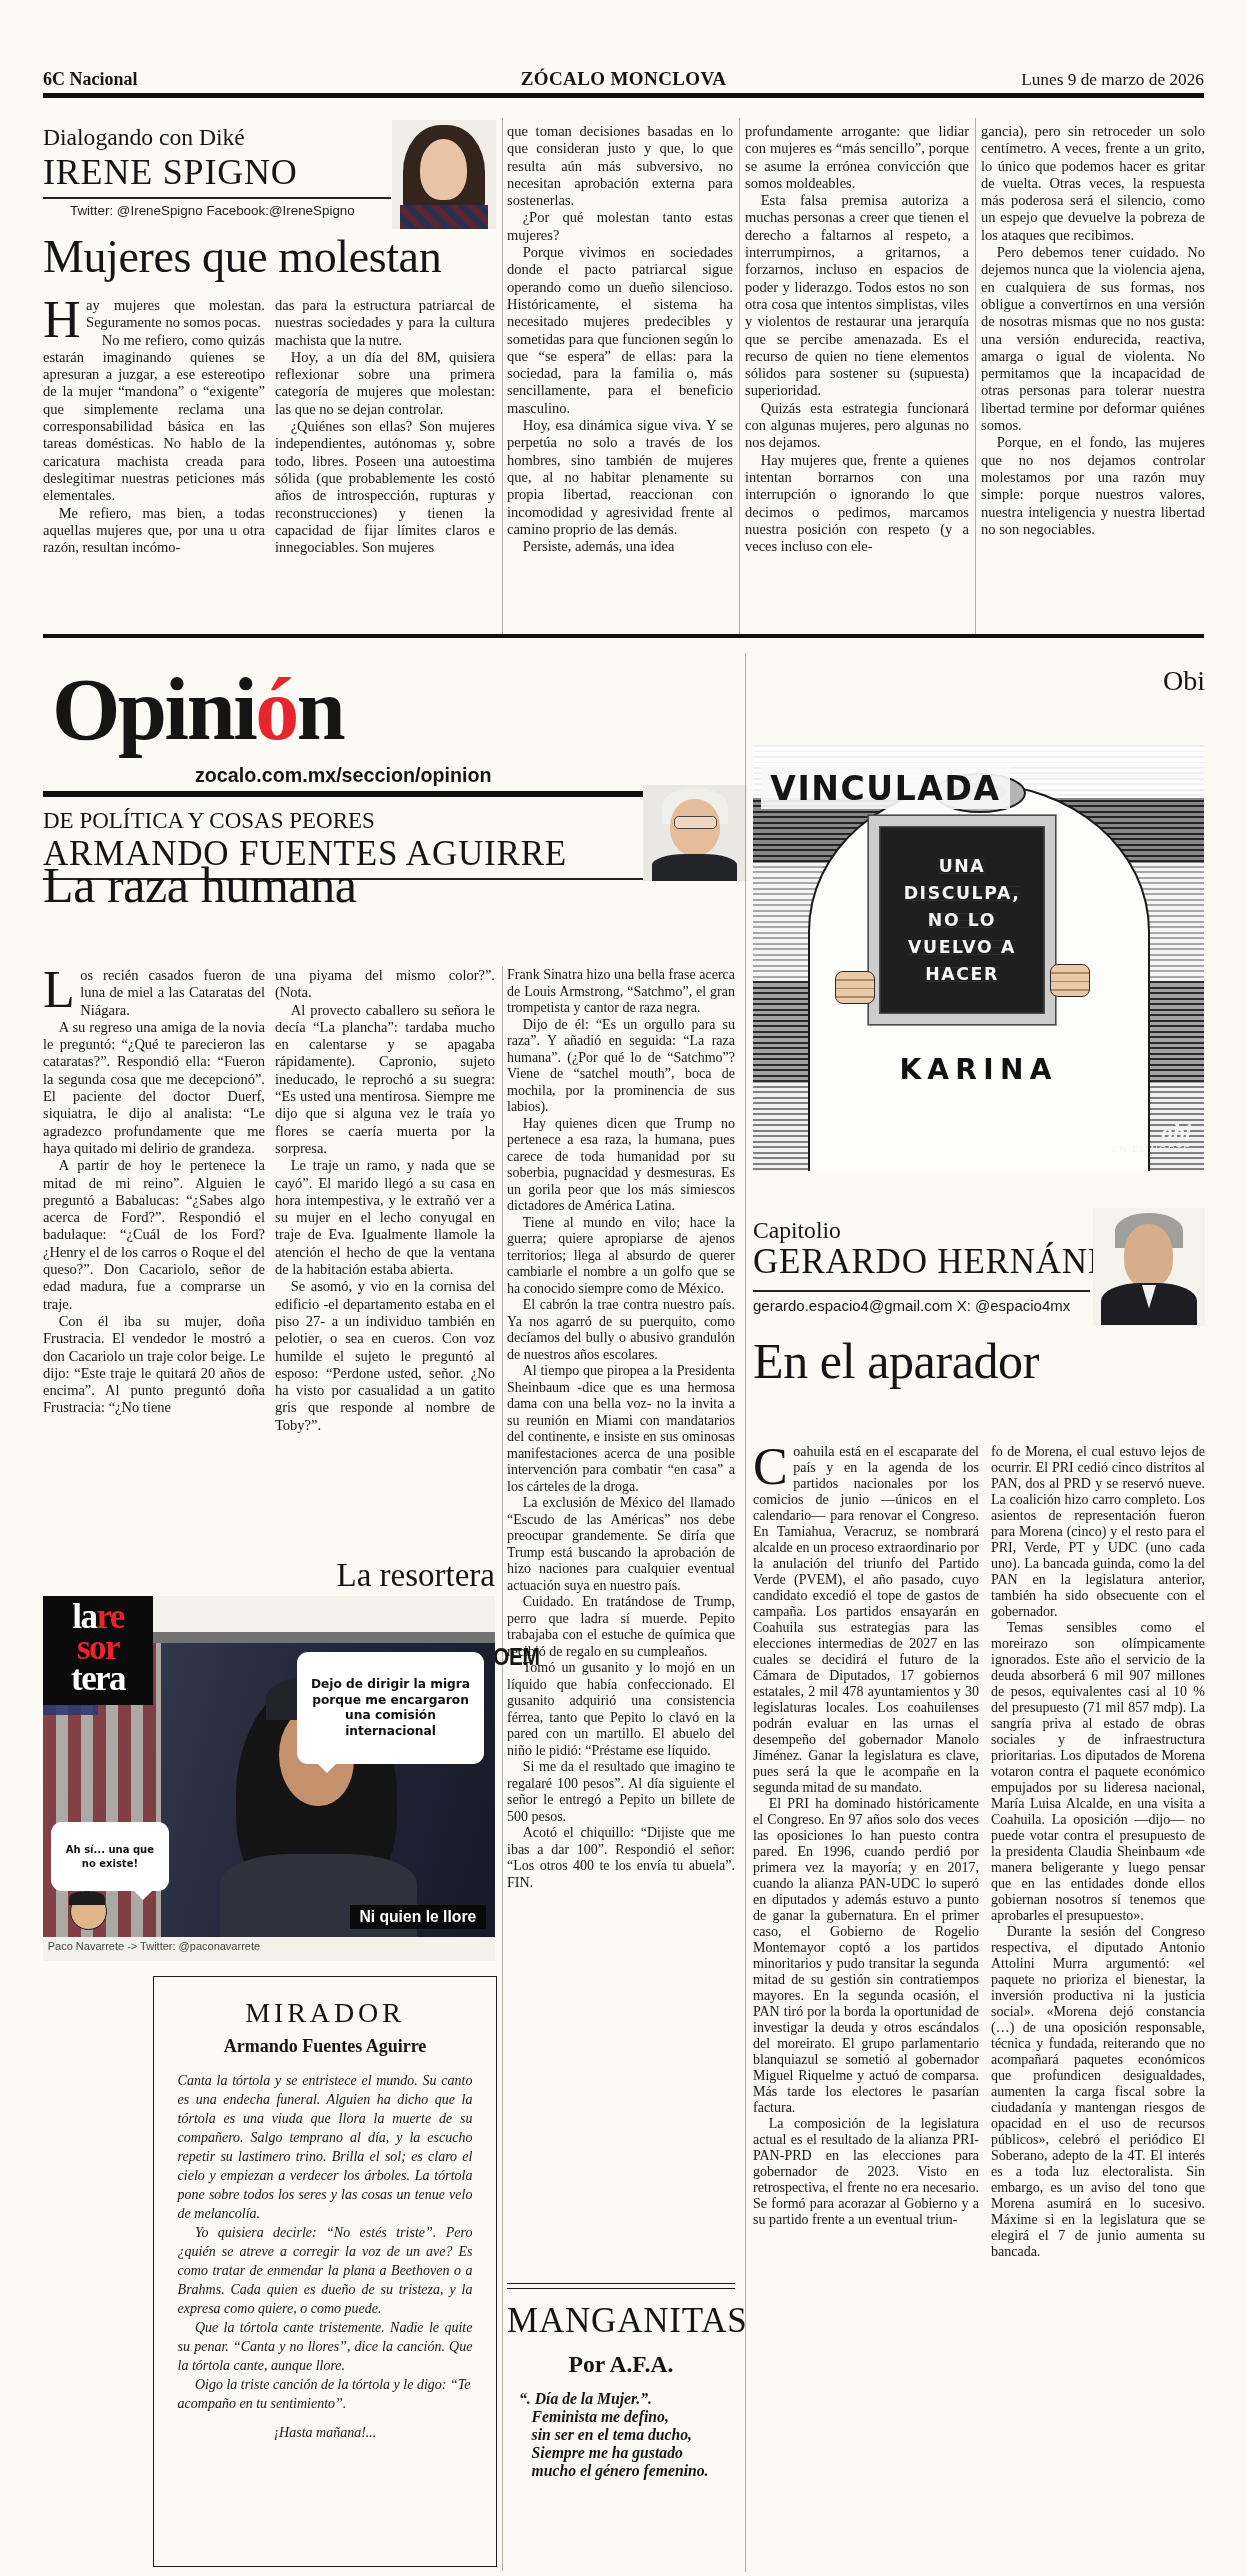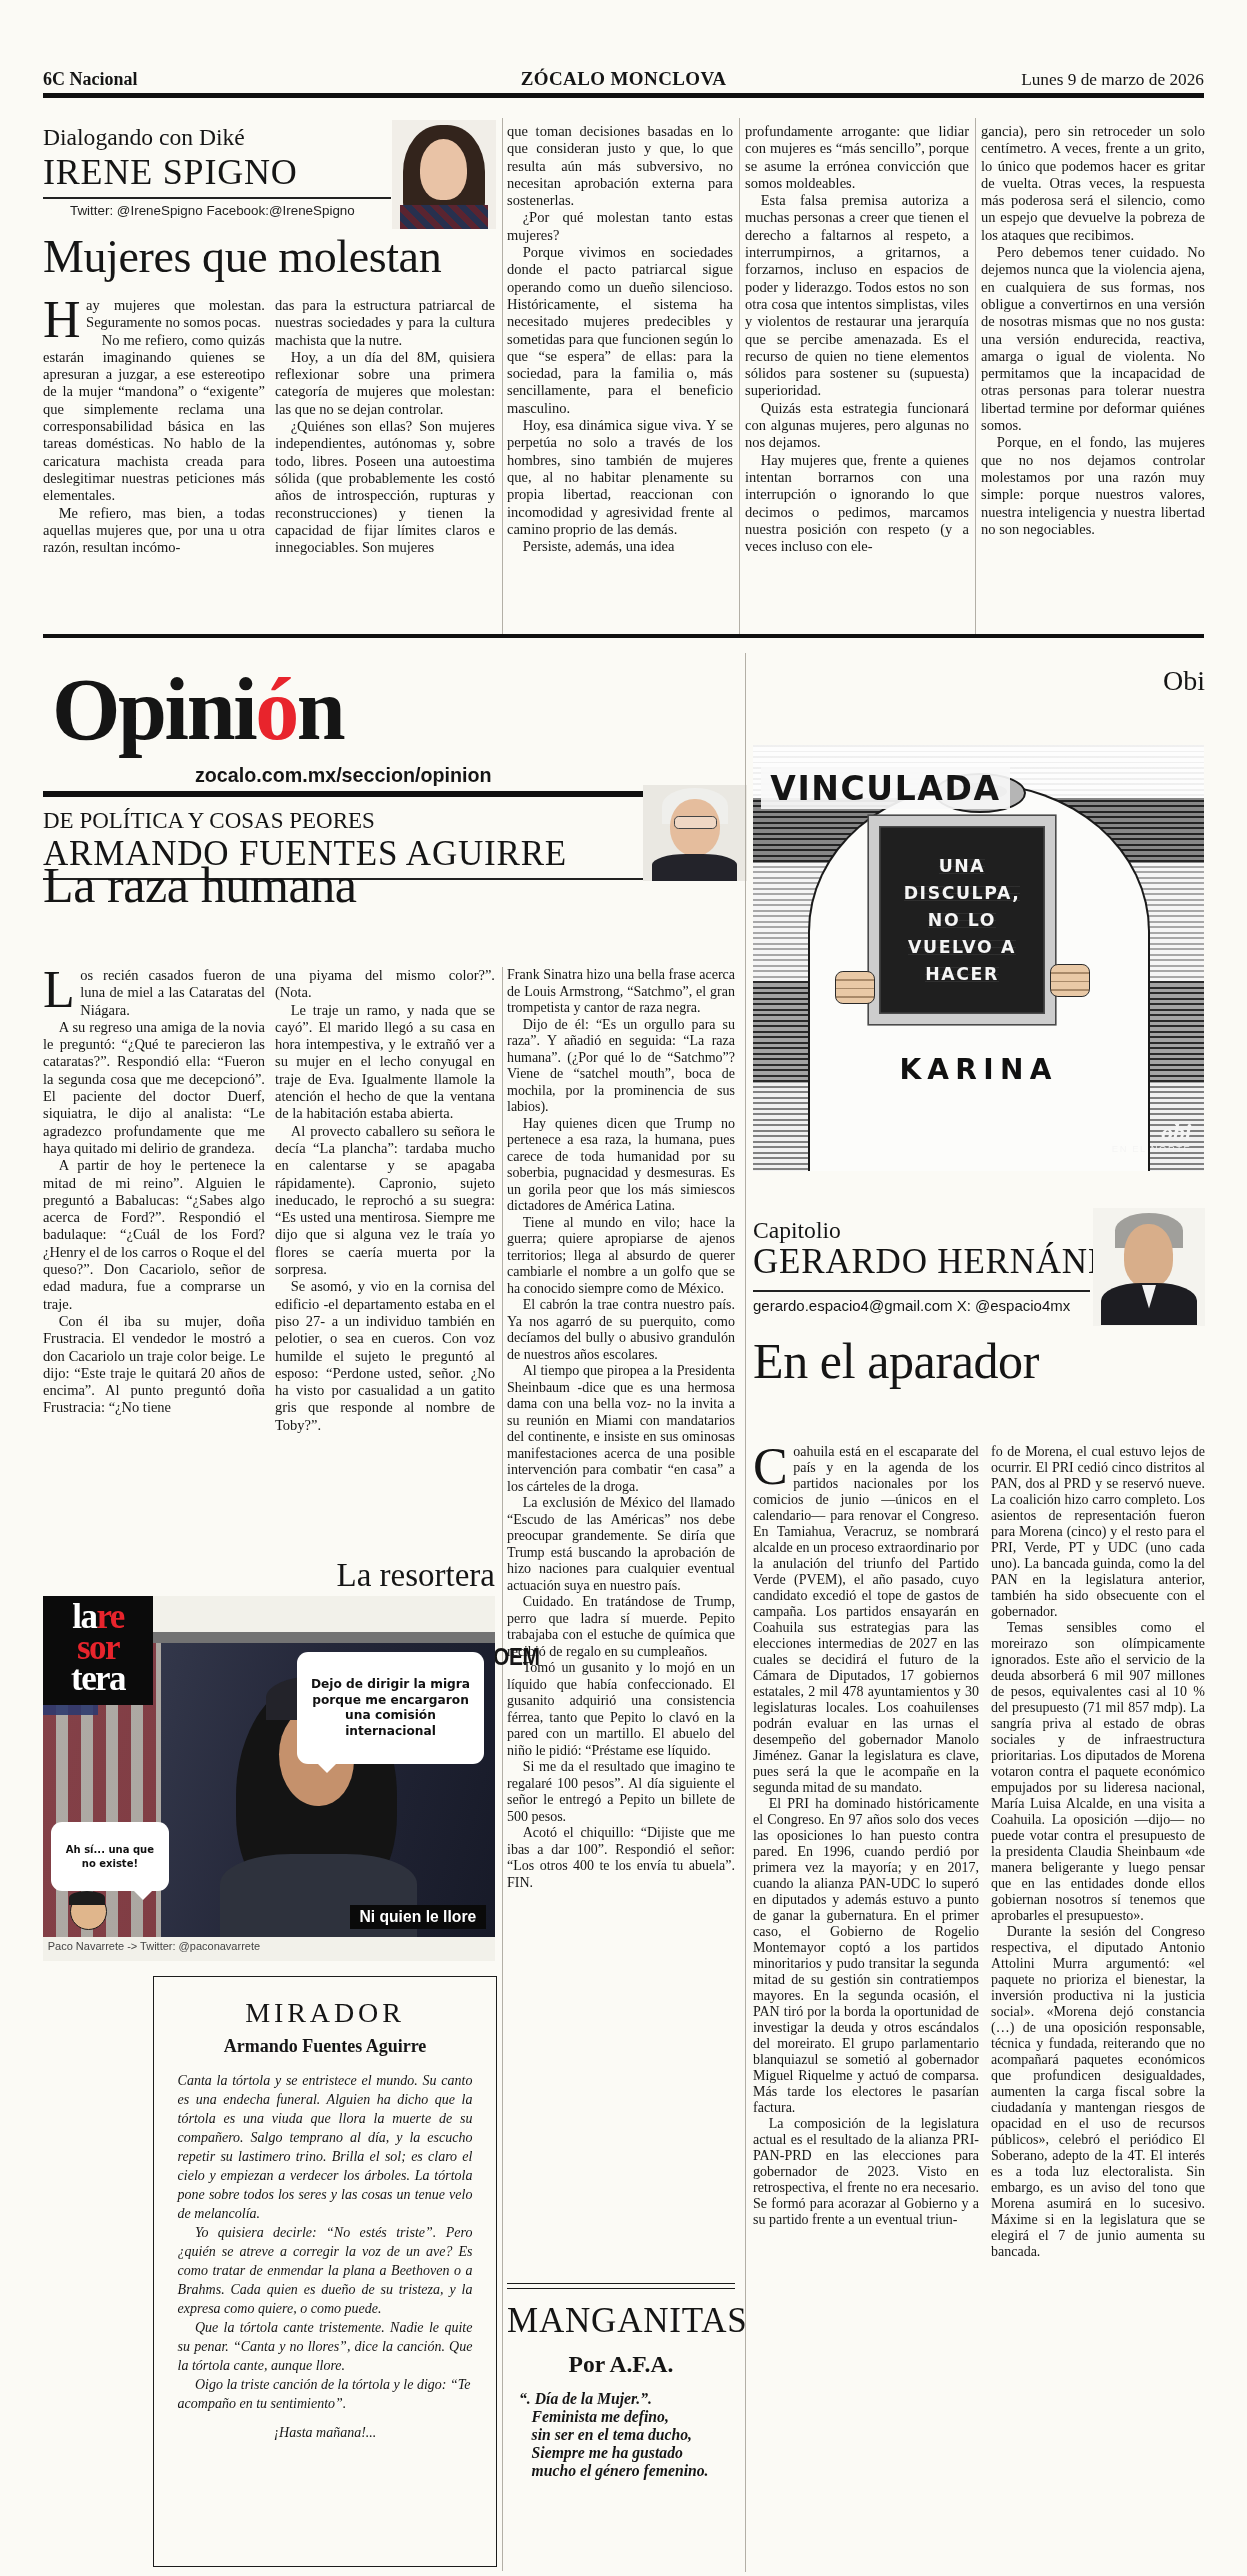--- a/index.html
+++ b/index.html
@@ -192,22 +192,22 @@
   <div class="btxt" style="left:43px;top:967px;width:222px;height:588px;">
     <p class="lead"><span class="dropcap" data-bind="caton.col1_dropcap">L</span><span data-bind="caton.col1_first">os recién casados fueron de luna de miel a las Cataratas del Niágara.</span></p>
     <div class="flow" data-bind-list="caton.col1_rest">
         <p>A su regreso una amiga de la novia le preguntó: “¿Qué te parecieron las cataratas?”. Respondió ella: “Fueron la segunda cosa que me decepcionó”. El paciente del doctor Duerf, siquiatra, le dijo al analista: “Le agradezco profundamente que me haya quitado mi delirio de grandeza.</p>
         <p>A partir de hoy le pertenece la mitad de mi reino”. Alguien le preguntó a Babalucas: “¿Sabes algo acerca de Ford?”. Respondió el badulaque: “¿Cuál de los Ford? ¿Henry el de los carros o Roque el del queso?”. Don Cacariolo, señor de edad madura, fue a comprarse un traje.</p>
         <p>Con él iba su mujer, doña Frustracia. El vendedor le mostró a don Cacariolo un traje color beige. Le dijo: “Este traje le quitará 20 años de encima”. Al punto preguntó doña Frustracia: “¿No tiene</p>
       </div>
   </div>
   <div class="btxt" style="left:275px;top:967px;width:220px;height:588px;" data-bind-list="caton.col2">
       <p>una piyama del mismo color?”. (Nota.</p>
+      <p>Al provecto caballero su señora le decía “La plancha”: tardaba mucho en calentarse y se apagaba rápidamente). Capronio, sujeto ineducado, le reprochó a su suegra: “Es usted una mentirosa. Siempre me dijo que si alguna vez le traía yo flores se caería muerta por la sorpresa.</p>
       <p>Le traje un ramo, y nada que se cayó”. El marido llegó a su casa en hora intempestiva, y le extrañó ver a su mujer en el lecho conyugal en traje de Eva. Igualmente llamole la atención el hecho de que la ventana de la habitación estaba abierta.</p>
-      <p>Al provecto caballero su señora le decía “La plancha”: tardaba mucho en calentarse y se apagaba rápidamente). Capronio, sujeto ineducado, le reprochó a su suegra: “Es usted una mentirosa. Siempre me dijo que si alguna vez le traía yo flores se caería muerta por la sorpresa.</p>
       <p>Se asomó, y vio en la cornisa del edificio -el departamento estaba en el piso 27- a un individuo también en pelotier, o sea en cueros. Con voz humilde el sujeto le preguntó al esposo: “Perdone usted, señor. ¿No ha visto por casualidad a un gatito gris que responde al nombre de Toby?”.</p>
     </div>
   <div class="btxt raza3" style="left:507px;top:967px;width:228px;height:1309px;" data-bind-list="caton.col3">
       <p>Frank Sinatra hizo una bella frase acerca de Louis Armstrong, “Satchmo”, el gran trompetista y cantor de raza negra.</p>
       <p>Dijo de él: “Es un orgullo para su raza”. Y añadió en seguida: “La raza humana”. (¿Por qué lo de “Satchmo”? Viene de “satchel mouth”, boca de mochila, por la prominencia de sus labios).</p>
       <p>Hay quienes dicen que Trump no pertenece a esa raza, la humana, pues carece de toda humanidad por su soberbia, pugnacidad y desmesuras. Es un gorila peor que los más simiescos dictadores de América Latina.</p>
       <p>Tiene al mundo en vilo; hace la guerra; quiere apropiarse de ajenos territorios; llega al absurdo de querer cambiarle el nombre a un golfo que se ha conocido siempre como de México.</p>
       <p>El cabrón la trae contra nuestro país. Ya nos agarró de su puerquito, como decíamos del bully o abusivo grandulón de nuestros años escolares.</p>
       <p>Al tiempo que piropea a la Presidenta Sheinbaum -dice que es una hermosa dama con una bella voz- no la invita a su reunión en Miami con mandatarios del continente, e insiste en sus ominosas manifestaciones acerca de una posible intervención para combatir “en casa” a los cárteles de la droga.</p>
       <p>La exclusión de México del llamado “Escudo de las Américas” nos debe preocupar grandemente. Se diría que Trump está buscando la aprobación de hizo naciones para cualquier eventual actuación suya en nuestro país.</p>

